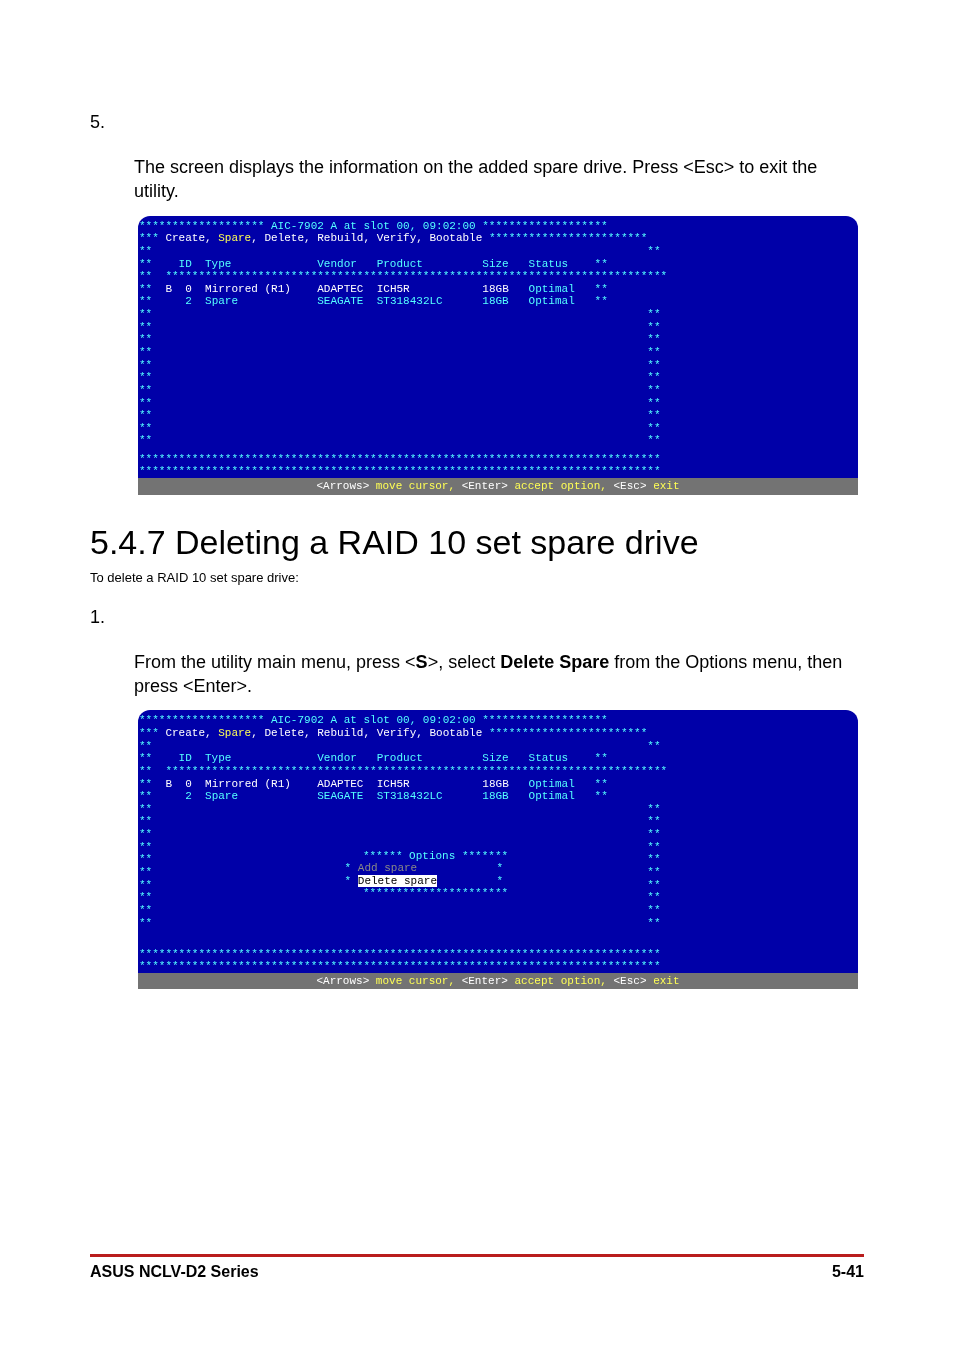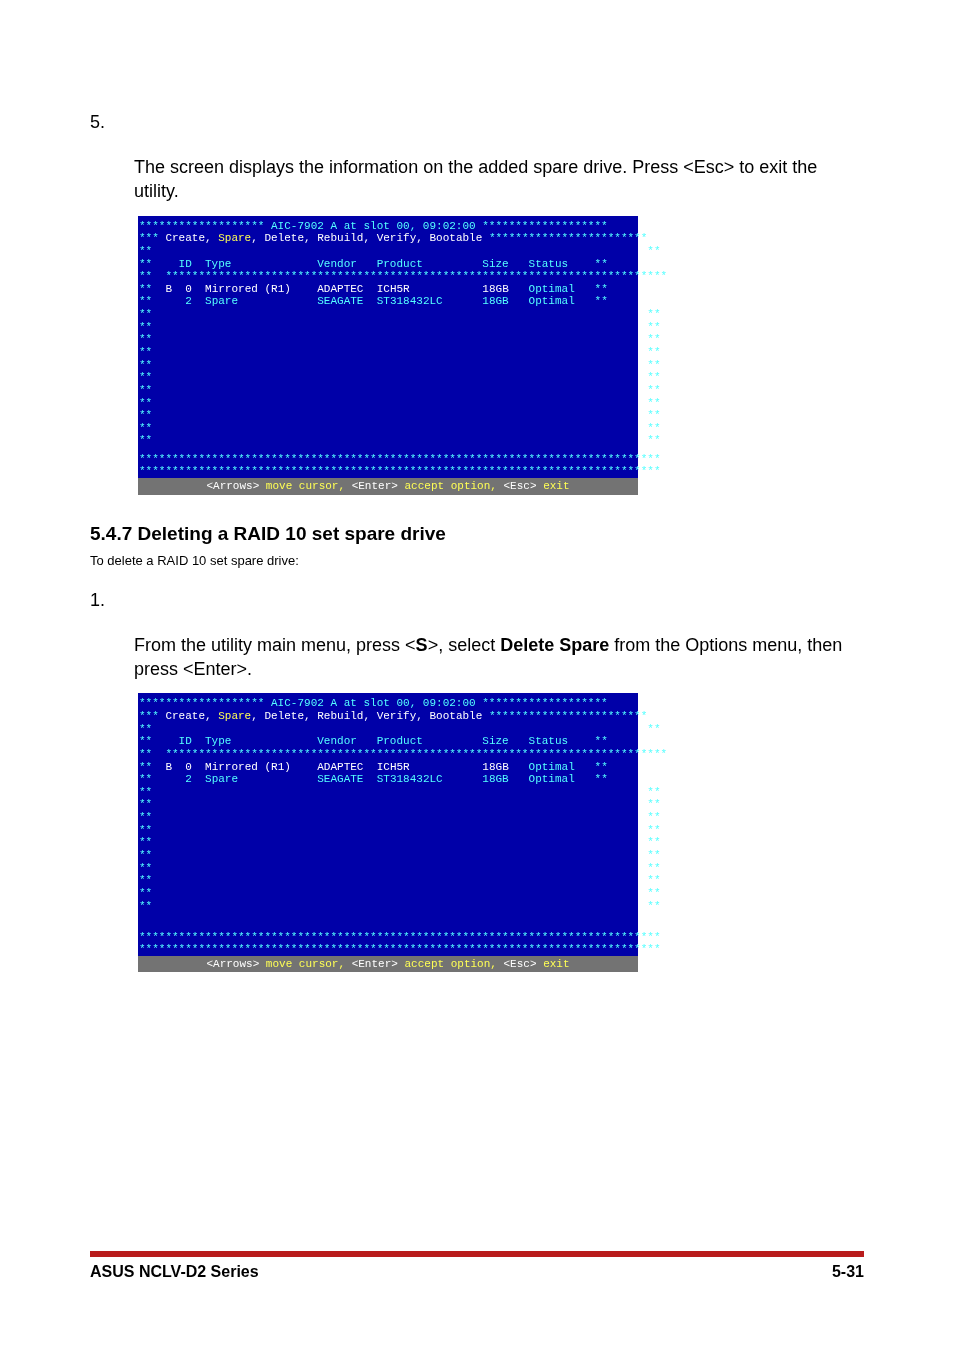--- a/index.html
+++ b/index.html
@@ -24,28 +24,29 @@
   .step-num {
     width: 44px;
     flex: 0 0 44px;
   }
   .step-text {
     flex: 1;
     margin-top: 45px;
   }
   .bios-box {
     margin: 10px 0 24px 48px;
-    width: 500px;
+    width: 720px;
     background: #0000a8;
     font-family: "Courier New", monospace;
     font-size: 11px;
     line-height: 1.15;
     color: #ffffff;
     position: relative;
     padding: 4px 0 0 0;
+    border-radius: 12px;
   }
   .bios-title-row {
     color: #55ffff;
     text-align: left;
     padding: 0 1px;
     white-space: pre;
   }
   .bios-menu-row {
     white-space: pre;
     padding: 0 1px;
@@ -73,22 +74,22 @@
   .bios-bottom-stars { color: #55ffff; white-space: pre; padding: 0 1px;}
   .bios-help-bar {
     background: #737373;
     color: #ffff55;
     text-align: center;
     padding: 2px 0 2px 0;
     font-size: 11px;
   }
   .bios-help-bar .white { color: #ffffff; }
   .section-heading {
-    font-size: 19px;
-    font-weight: bold;
+    font-size: 34px;
+    font-weight: normal;
     margin: 28px 0 8px 0;
   }
   .section-sub {
     font-size: 13px;
     margin: 0 0 20px 0;
   }
   .options-popup {
     position: absolute;
     left: 200px;
     width: 195px;
@@ -100,21 +101,21 @@
   .options-popup .pop-border { color: #55ffff; white-space: pre; text-align: center;}
   .options-popup .pop-row { white-space: pre; }
   .options-popup .bullet { color: #55ffff; }
   .options-popup .dim { color: #888888; }
   .options-popup .sel-item { background: #ffffff; color: #000000; }
   .footer {
     position: absolute;
     left: 90px;
     right: 90px;
     bottom: 70px;
-    border-top: 6px solid #b91c1c;
+    border-top: 3px solid #b91c1c;
     padding-top: 6px;
     font-size: 16px;
     font-weight: bold;
     display: flex;
     justify-content: space-between;
   }
 </style>
 </head>
 <body>
 
@@ -178,26 +179,32 @@
       <div class="bios-data-row"><span class="side">**</span><span>                                                                           </span><span class="side">**</span></div>
       <div class="bios-data-row"><span class="side">**</span><span>                                                                           </span><span class="side">**</span></div>
       <div class="bios-data-row"><span class="side">**</span><span>                                                                           </span><span class="side">**</span></div>
       <div class="bios-data-row"><span class="side">**</span><span>                                                                           </span><span class="side">**</span></div>
       <div class="bios-data-row"><span class="side">**</span><span>                                                                           </span><span class="side">**</span></div>
       <div class="bios-data-row"><span class="side">**</span><span>                                                                           </span><span class="side">**</span></div>
       <div class="bios-data-row"><span class="side">**</span><span>                                                                           </span><span class="side">**</span></div>
       <div class="bios-data-row"><span class="side">**</span><span>                                                                           </span><span class="side">**</span></div>
       <div class="bios-data-row"><span class="side">**</span><span>                                                                           </span><span class="side">**</span></div>
 
+      <div class="options-popup" style="top:72px;">
+        <div class="pop-border">****** Options *******</div>
+        <div class="pop-row"><span class="bullet"> * </span><span class="dim">Add spare</span><span class="bullet">            *</span></div>
+        <div class="pop-row"><span class="bullet"> * </span><span class="sel-item">Delete spare</span><span class="bullet">         *</span></div>
+        <div class="pop-border">**********************</div>
+      </div>
     </div>
     <div class="bios-bottom-stars">*******************************************************************************</div>
     <div class="bios-bottom-stars">*******************************************************************************</div>
     <div class="bios-help-bar">
       <span class="white">&lt;Arrows&gt;</span><span> move cursor, </span><span class="white">&lt;Enter&gt;</span><span> accept option, </span><span class="white">&lt;Esc&gt;</span><span> exit</span>
     </div>
   </div>
 
 </div>
 
 <div class="footer">
   <span>ASUS NCLV-D2 Series</span>
-  <span>5-31</span>
+  <span>5-41</span>
 </div>
 
 </body></html>

